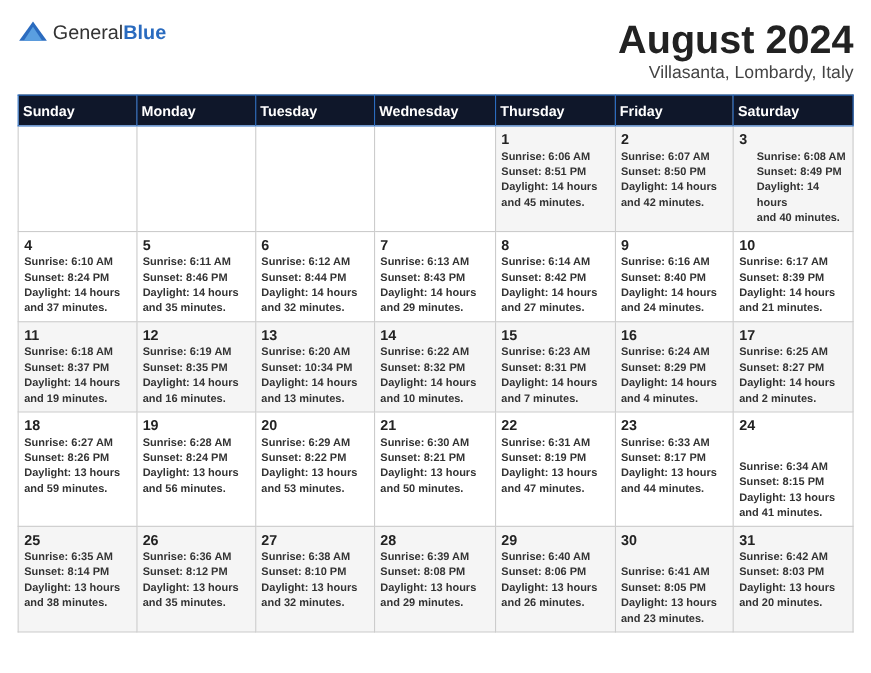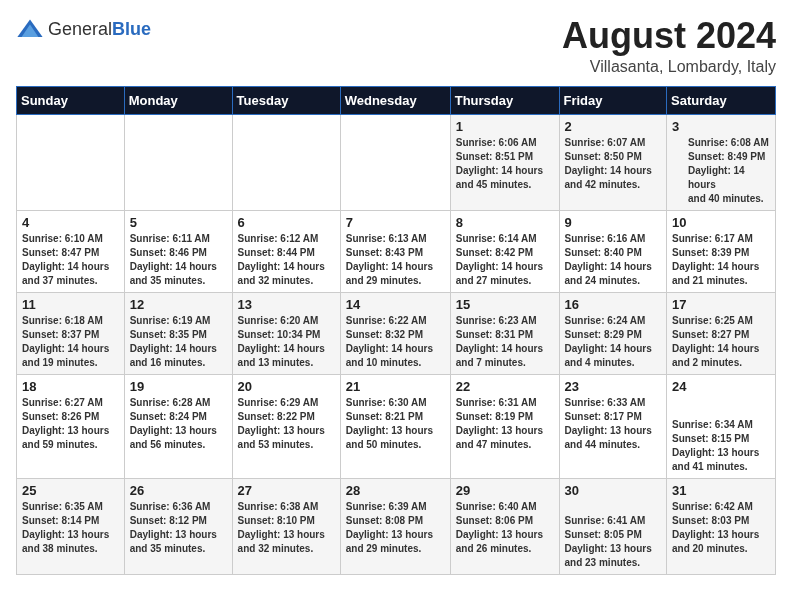--- a/index.html
+++ b/index.html
@@ -153,21 +153,21 @@
           <div class="day-info" style="white-space: pre-line; margin-left: 16px;">Sunrise: 6:08 AM
 Sunset: 8:49 PM
 Daylight: 14 hours
 and 40 minutes.</div>
         </td>
       </tr>
       <tr>
         <td>
           <span class="day-number">4</span>
           <div class="day-info" style="white-space: pre-line;">Sunrise: 6:10 AM
-Sunset: 8:47 PM
+Sunset: 8:24 PM
 Daylight: 14 hours
 and 37 minutes.</div>
         </td>
         <td>
           <span class="day-number">5</span>
           <div class="day-info" style="white-space: pre-line;">Sunrise: 6:11 AM
 Sunset: 8:46 PM
 Daylight: 14 hours
 and 35 minutes.</div>
         </td>

